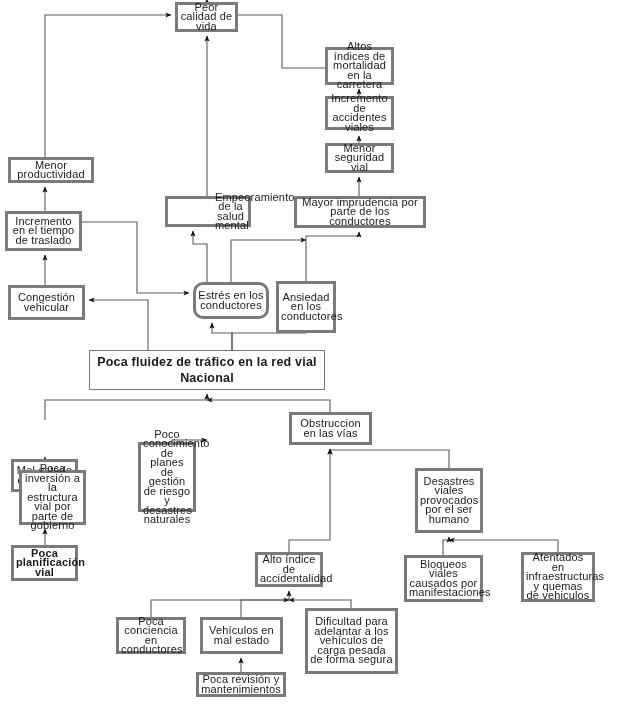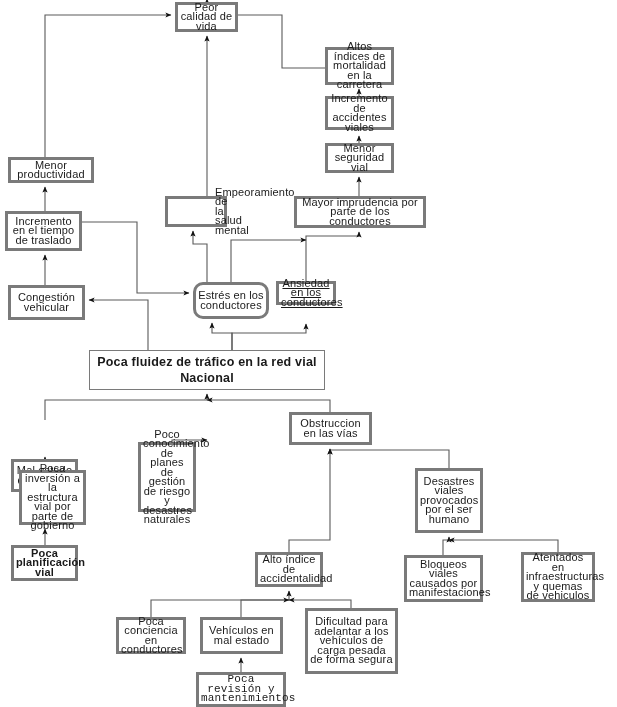--- a/index.html
+++ b/index.html
@@ -83,36 +83,36 @@
       </div>
       <div class="node" style="left: 325px; top: 96px; width: 69px; height: 34px; border-color: rgb(122, 122, 122); background: rgb(255, 255, 255); color: rgb(26, 26, 26);">
         <span>Incremento de accidentes viales</span>
       </div>
       <div class="node" style="left: 325px; top: 143px; width: 69px; height: 30px; border-color: rgb(122, 122, 122); background: rgb(255, 255, 255); color: rgb(26, 26, 26);">
         <span>Menor seguridad vial</span>
       </div>
       <div class="node" style="left: 8px; top: 157px; width: 86px; height: 26px; border-color: rgb(122, 122, 122); background: rgb(255, 255, 255); color: rgb(26, 26, 26);">
         <span>Menor productividad</span>
       </div>
-      <div class="node" style="left: 165px; top: 196px; width: 62px; height: 31px; border-color: rgb(122, 122, 122); background: rgb(255, 255, 255); color: rgb(26, 26, 26); padding-left: 47px;">
+      <div class="node" style="left: 165px; top: 196px; width: 86px; height: 31px; border-color: rgb(122, 122, 122); background: rgb(255, 255, 255); color: rgb(26, 26, 26); padding-left: 47px;">
         <span>Empeoramiento de la salud mental</span>
       </div>
       <div class="node" style="left: 294px; top: 196px; width: 132px; height: 32px; border-color: rgb(122, 122, 122); background: rgb(255, 255, 255); color: rgb(26, 26, 26);">
         <span>Mayor imprudencia por parte de los conductores</span>
       </div>
       <div class="node" style="left: 5px; top: 211px; width: 77px; height: 40px; border-color: rgb(122, 122, 122); background: rgb(255, 255, 255); color: rgb(26, 26, 26);">
         <span>Incremento en el tiempo de traslado</span>
       </div>
       <div class="node" style="left: 8px; top: 285px; width: 77px; height: 35px; border-color: rgb(122, 122, 122); background: rgb(255, 255, 255); color: rgb(26, 26, 26);">
         <span>Congestión vehicular</span>
       </div>
       <div class="node" style="left: 193px; top: 282px; width: 76px; height: 37px; border-color: rgb(122, 122, 122); background: rgb(255, 255, 255); color: rgb(26, 26, 26); border-radius: 10px;">
         <span>Estrés en los conductores</span>
       </div>
-      <div class="node" style="left: 276px; top: 281px; width: 60px; height: 24px; border-color: rgb(122, 122, 122); background: rgb(255, 255, 255); color: rgb(26, 26, 26); text-decoration: underline;">
+      <div class="node" style="left: 276px; top: 281px; width: 60px; height: 52px; border-color: rgb(122, 122, 122); background: rgb(255, 255, 255); color: rgb(26, 26, 26);">
         <span>Ansiedad en los conductores</span>
       </div>
       <div class="node central" style="left: 89px; top: 350px; width: 236px; height: 40px; border-color: rgb(122, 122, 122); background: rgb(255, 255, 255); color: rgb(26, 26, 26);">
         <span>Poca fluidez de tráfico en la red vial Nacional</span>
       </div>
       <div class="node" style="left: 11px; top: 420px; width: 67px; height: 33px; border-color: rgb(122, 122, 122); background: rgb(255, 255, 255); color: rgb(26, 26, 26); margin-top: 39px;">
         <span>Mal estado de las vías</span>
       </div>
       <div class="node" style="left: 289px; top: 412px; width: 83px; height: 33px; border-color: rgb(122, 122, 122); background: rgb(255, 255, 255); color: rgb(26, 26, 26);">
         <span>Obstruccion en las vías</span>
@@ -140,18 +140,18 @@
       </div>
       <div class="node" style="left: 116px; top: 617px; width: 70px; height: 37px; border-color: rgb(122, 122, 122); background: rgb(255, 255, 255); color: rgb(26, 26, 26);">
         <span>Poca conciencia en conductores</span>
       </div>
       <div class="node" style="left: 200px; top: 617px; width: 83px; height: 37px; border-color: rgb(122, 122, 122); background: rgb(255, 255, 255); color: rgb(26, 26, 26);">
         <span>Vehículos en mal estado</span>
       </div>
       <div class="node" style="left: 305px; top: 608px; width: 93px; height: 66px; border-color: rgb(122, 122, 122); background: rgb(255, 255, 255); color: rgb(26, 26, 26);">
         <span>Dificultad para adelantar a los vehículos de carga pesada de forma segura</span>
       </div>
-      <div class="node" style="left: 196px; top: 672px; width: 90px; height: 35px; border-color: rgb(122, 122, 122); background: rgb(255, 255, 255); color: rgb(26, 26, 26); font-family: Liberation Mono, monospace;">
+      <div class="node" style="left: 196px; top: 672px; width: 90px; height: 25px; border-color: rgb(122, 122, 122); background: rgb(255, 255, 255); color: rgb(26, 26, 26);">
         <span>Poca revisión y mantenimientos</span>
       </div>
     </div>
 
 </div>
 
 </body></html>

